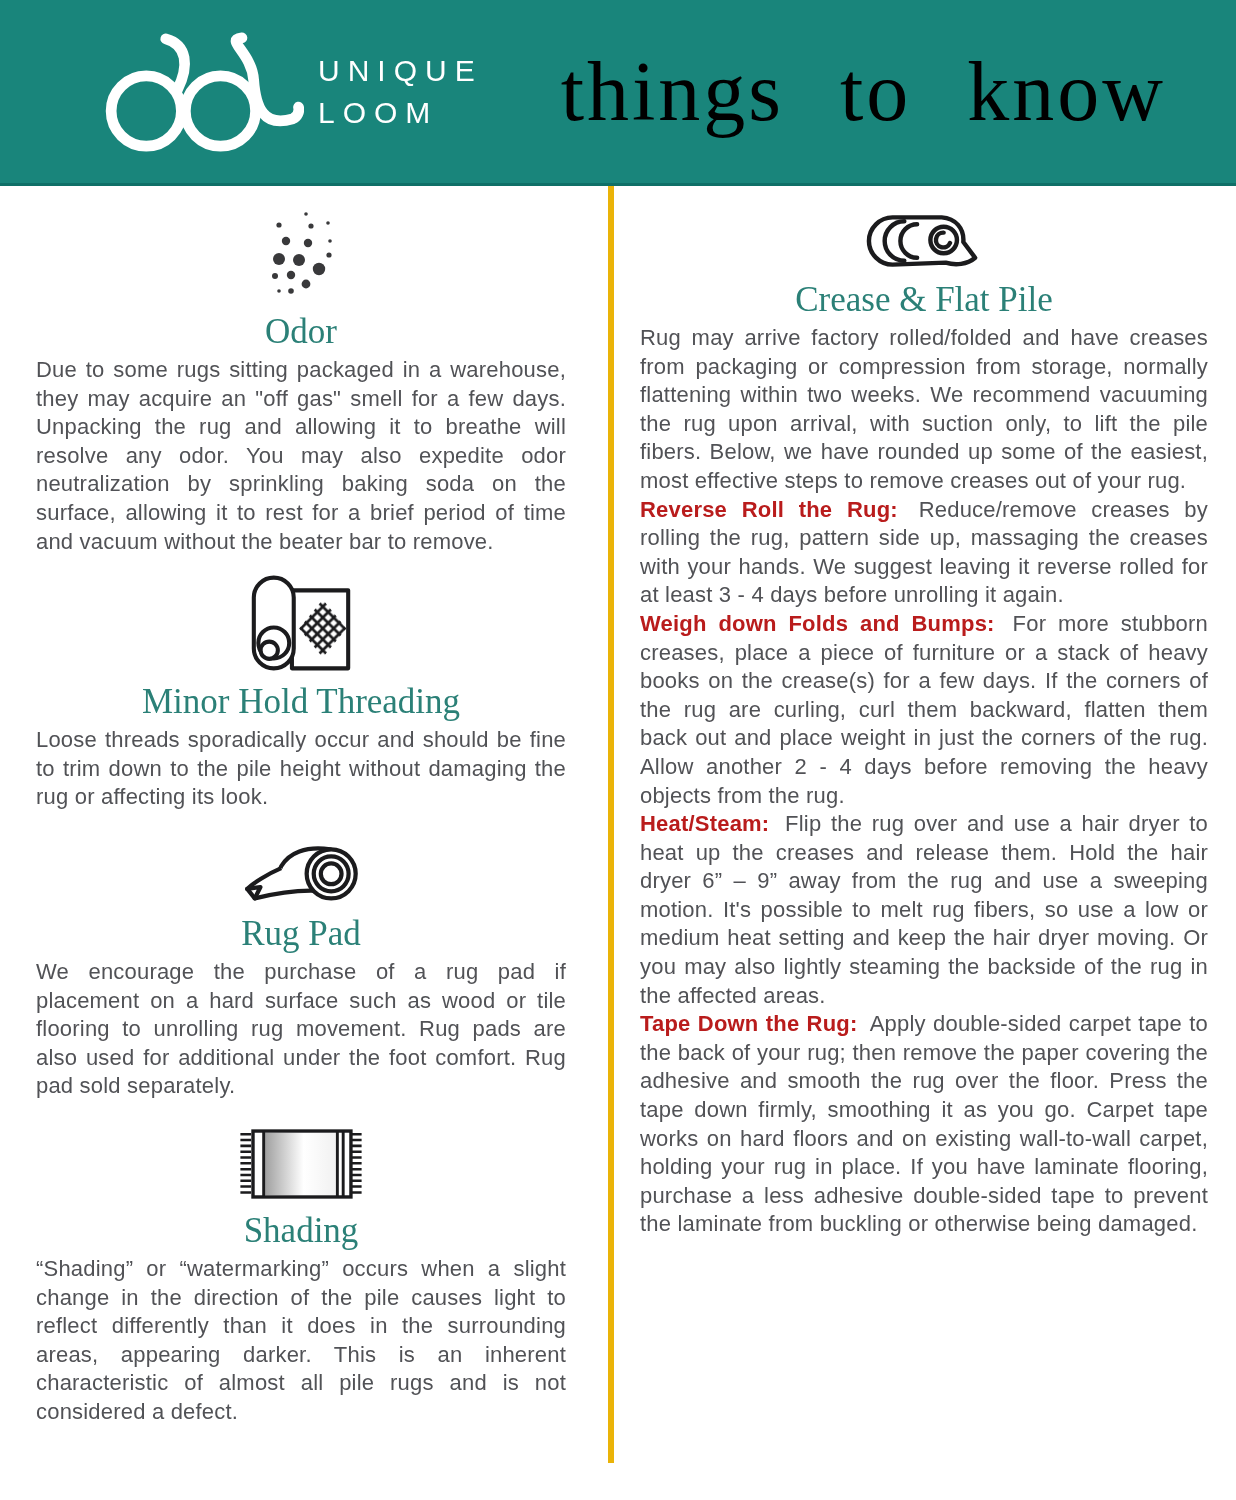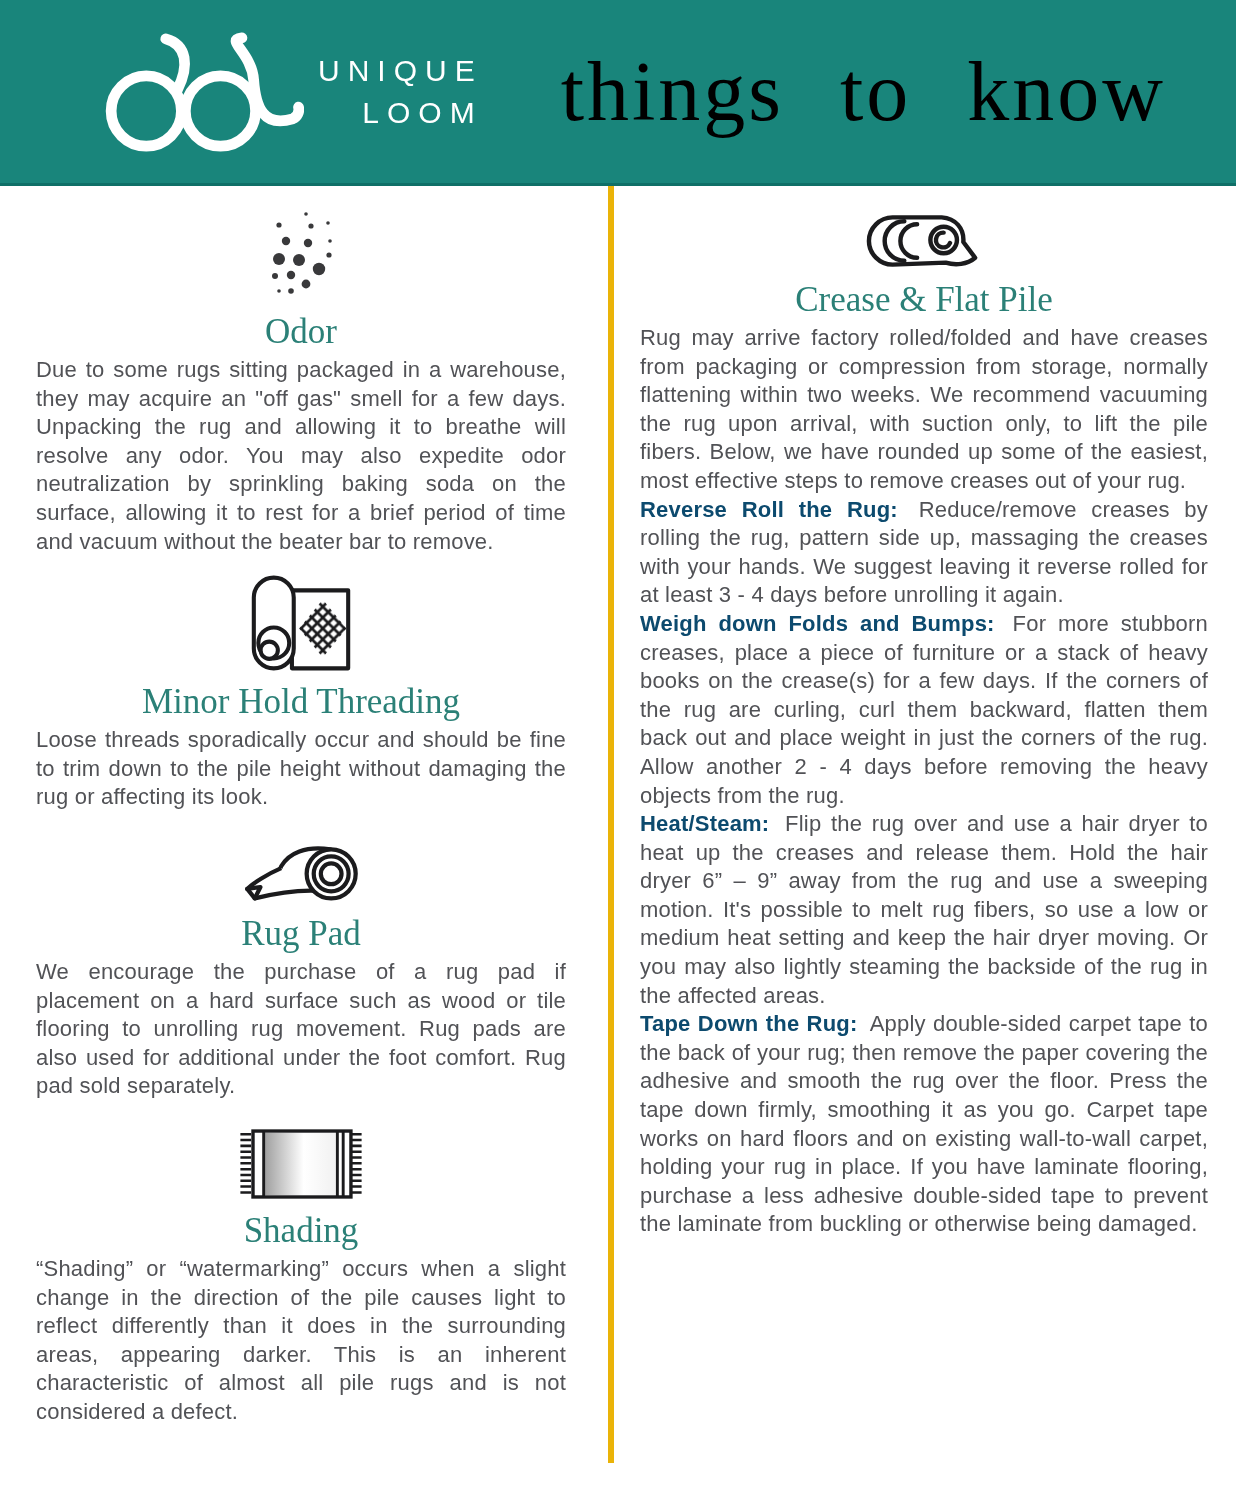--- a/index.html
+++ b/index.html
@@ -9,21 +9,21 @@
   }
   
   .header{
     height:186px;background:#19857B;display:flex;align-items:center;
     padding-left:92px;box-sizing:border-box;border-bottom:3px solid #0f6f67;
   }
   .logo-wrap{display:flex;align-items:center;}
   .logo-glyph{width:212px;height:122px;flex:0 0 auto;}
   .brand-text{
     color:#ffffff;font-size:30px;letter-spacing:8px;line-height:1.4;
-    margin-left:14px;font-weight:400;text-align:right;
+    margin-left:14px;font-weight:400;
   }
   .page-title{
     color:#000000;font-family:"Liberation Serif",serif;font-weight:400;
     font-size:84px;letter-spacing:3px;word-spacing:0.38em;margin-left:78px;
     white-space:nowrap;
   }
   
   .columns{display:grid;grid-template-columns:608px 628px;height:1277px;}
   .col{box-sizing:border-box;}
   .col-left{padding:24px 42px 0 36px;}
@@ -34,21 +34,21 @@
     font-family:"Liberation Serif",serif;font-weight:400;color:#2B8077;
     font-size:35px;text-align:center;margin:10px 0 4px 0;
   }
   p.section-body{
     color:#515256;font-size:22px;line-height:1.3;text-align:justify;
     margin:0;letter-spacing:0.2px;
   }
   .mt{margin-top:18px;}
   .mt-lg{margin-top:26px;}
   .tip{margin-top:30px;}
-  .tip-label{font-weight:700;color:#0c4a6e;margin-right:0.28em;}
+  .tip-label{font-weight:700;color:#b91c1c;margin-right:0.28em;}
   .ink{stroke:#1b1b1d;fill:none;stroke-width:4.5;stroke-linejoin:round;stroke-linecap:round;}
   .ink-fill{stroke:#1b1b1d;fill:#ffffff;stroke-width:4.5;stroke-linejoin:round;}
 </style>
 </head>
 <body>
 
 <div class="header">
   <div class="logo-wrap">
     <svg class="logo-glyph" viewBox="0 0 210 125">
       <g stroke="#ffffff" stroke-width="11" fill="none" stroke-linecap="round">

